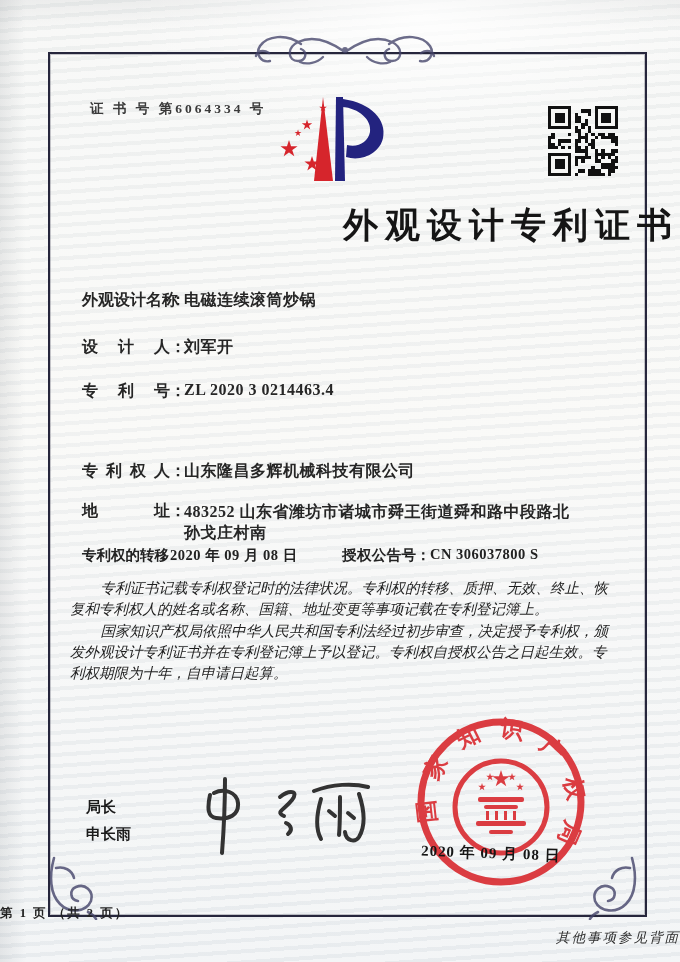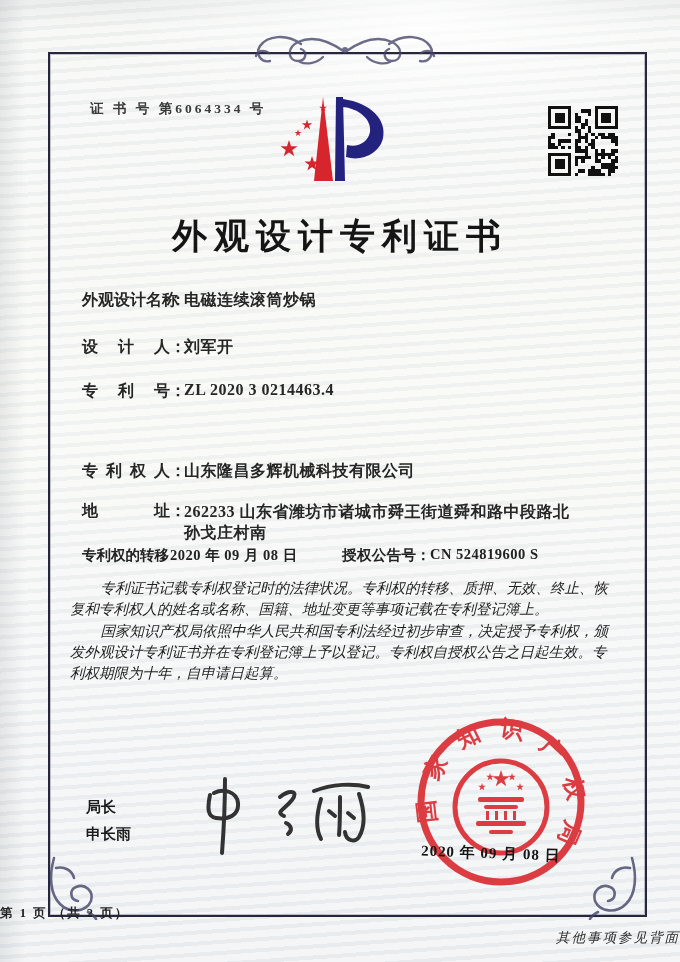--- a/index.html
+++ b/index.html
@@ -13,21 +13,21 @@
       linear-gradient(180deg,#f4f5f3 0%,#f7f7f5 45%,#edf0f2 100%);
     font-family:"Liberation Serif","DejaVu Serif",serif;
     color:#222;
   }
   .abs{position:absolute;}
   .frame{left:48px;top:52px;width:595px;height:861px;border:2px solid #26263c;
          box-shadow:inset 0 0 0 1px rgba(38,38,60,.25);}
   .cert-no{left:90px;top:100px;font-size:13.5px;font-weight:600;letter-spacing:3px;color:#3a3a3a;}
   .logo{left:276px;top:94px;width:124px;height:92px;}
   .qr{left:548px;top:106px;width:70px;height:70px;}
-  .title{left:0;right:0;top:201px;margin:12px;text-align:center;font-size:35px;font-weight:700;
+  .title{left:0;right:0;top:201px;margin:1px;text-align:right;font-size:35px;font-weight:700;
          letter-spacing:7px;color:#151515;}
   .row{left:82px;font-size:16px;font-weight:700;color:#262626;white-space:nowrap;}
   .lbl{display:inline-block;width:88px;text-align:justify;text-align-last:justify;vertical-align:top;}
   .colon{display:inline-block;width:14px;vertical-align:top;}
   .val{display:inline-block;vertical-align:top;letter-spacing:.5px;}
   .val.wrap{white-space:normal;width:392px;line-height:21px;}
   .r1{top:290px}.r2{top:337px}.r3{top:381px}.r4{top:421px}.r5{top:461px}.r6{top:501px}
   .grant{top:546px;left:82px;font-size:14.5px;font-weight:600;white-space:nowrap;}
   .grant .pair2{position:absolute;left:260px;top:0;white-space:nowrap;}
   .grant .lbl{width:74px;}
@@ -243,29 +243,29 @@
   <div class="abs row r2">
     <span class="lbl">设计人</span><span class="colon">：</span><span class="val">刘军开</span>
   </div>
   <div class="abs row r3">
     <span class="lbl">专利号</span><span class="colon">：</span><span class="val">ZL 2020 3 0214463.4</span>
   </div>
   <div class="abs row r5">
     <span class="lbl">专利权人</span><span class="colon">：</span><span class="val">山东隆昌多辉机械科技有限公司</span>
   </div>
   <div class="abs row r6">
-    <span class="lbl">地址</span><span class="colon">：</span><span class="val wrap">262233 山东省潍坊市诸城市舜王街道舜和路中段路北孙戈庄村南</span>
+    <span class="lbl">地址</span><span class="colon">：</span><span class="val wrap">483252 山东省潍坊市诸城市舜王街道舜和路中段路北孙戈庄村南</span>
   </div>
 
   <div class="abs grant">
     <span>
       <span class="lbl">专利权的转移</span><span class="colon">：</span><span class="val">2020 年 09 月 08 日</span>
     </span>
     <span class="pair2">
-      <span class="lbl">授权公告号</span><span class="colon">：</span><span class="val">CN 524819600 S</span>
+      <span class="lbl">授权公告号</span><span class="colon">：</span><span class="val">CN 306037800 S</span>
     </span>
   </div>
 
   <div class="abs paras">
     <p>专利证书记载专利权登记时的法律状况。专利权的转移、质押、无效、终止、恢复和专利权人的姓名或名称、国籍、地址变更等事项记载在专利登记簿上。</p>
     <p>国家知识产权局依照中华人民共和国专利法经过初步审查，决定授予专利权，颁发外观设计专利证书并在专利登记簿上予以登记。专利权自授权公告之日起生效。专利权期限为十年，自申请日起算。</p>
   </div>
 
   <div class="abs sign-title">局长</div>
   <div class="abs sign-name">申长雨</div>

